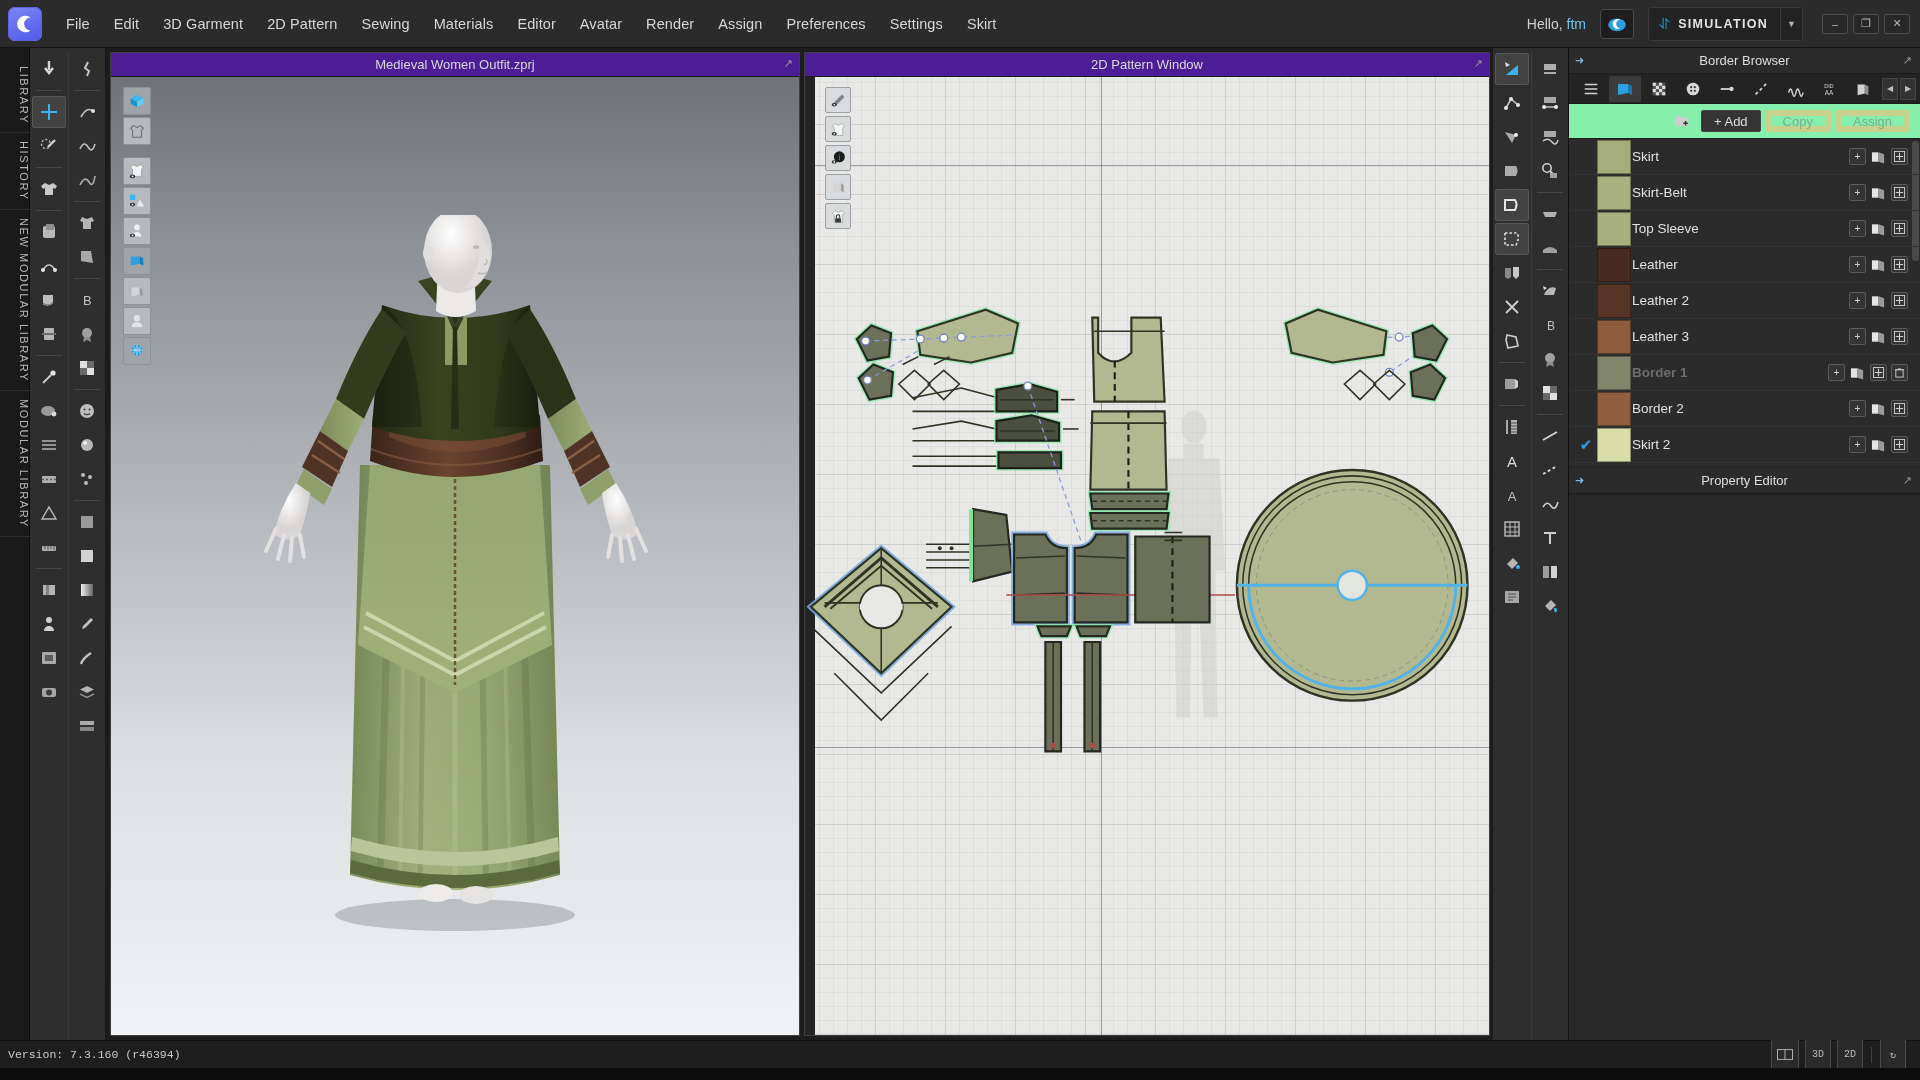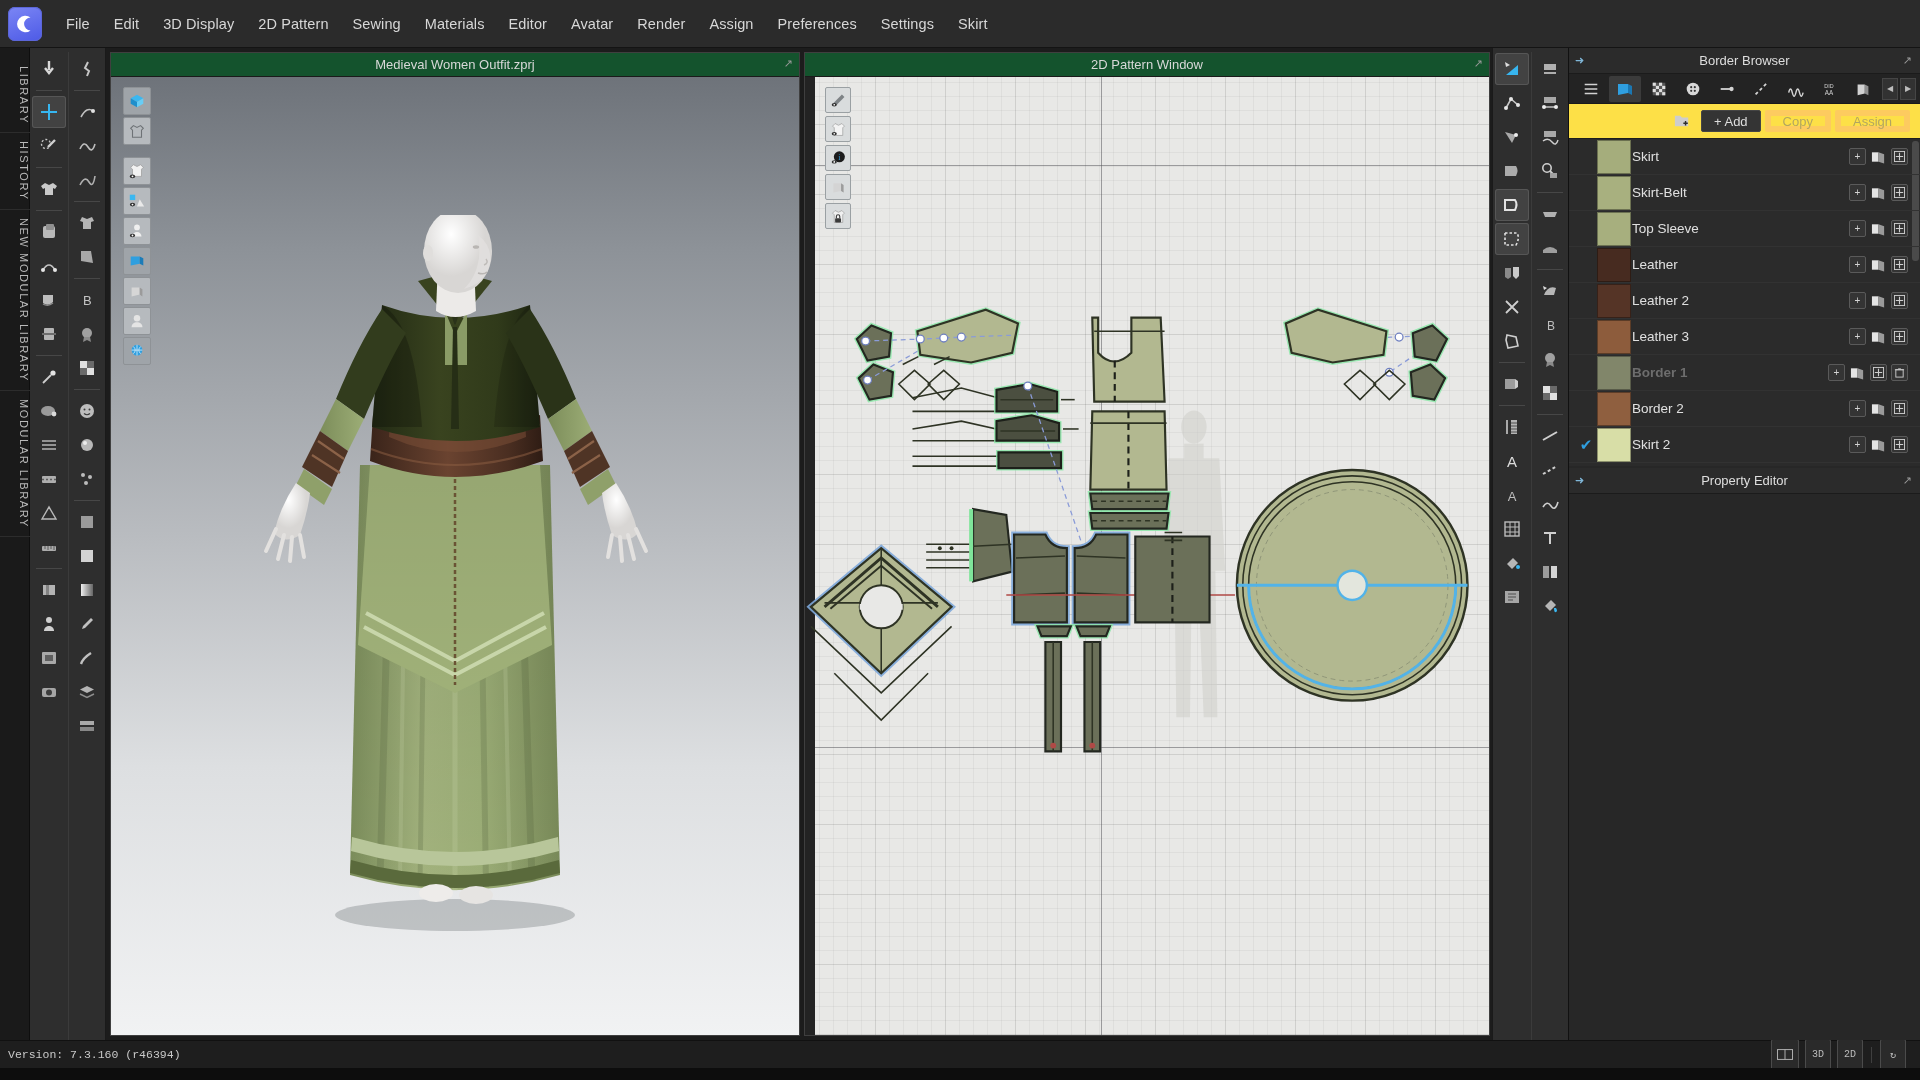--- a/index.html
+++ b/index.html
@@ -49,21 +49,21 @@
   .tcol{ width:38px; display:flex; flex-direction:column; align-items:center; }
   .tcol.sep{ border-left:1px solid #3b3b3b; }
   .tool{ width:34px; height:32px; margin:1px 0; border-radius:3px; position:relative;
      display:flex; align-items:center; justify-content:center;}
   .tool.active{ background:#424242; box-shadow:0 0 0 1px #565656 inset;}
   .tdiv{ width:26px; height:1px; background:#474747; margin:4px 0;}
 
   
   .vp3d{ flex:none; width:690px; display:flex; flex-direction:column; margin:4px 2px 4px 4px;
       border:1px solid #3f3f3f; background:#1f1f1f;}
-  .vp-title{ height:24px; background:#14532d; display:flex; align-items:center;
+  .vp-title{ height:24px; background:#4c1d95; display:flex; align-items:center;
       justify-content:center; font-size:13px; color:#d8d8d8; position:relative; flex:none;
       border-bottom:1px solid #1a1a1a;}
   .vp-pop{ position:absolute; right:6px; top:4px; font-size:11px; color:#9a9a9a;}
   .vp-canvas{ flex:1; position:relative; overflow:hidden;
       background:linear-gradient(180deg,#6e737a 0%,#8d9298 18%,#b9bcc0 48%,#dddfe1 72%,#f1f2f3 100%);}
   .v3-tools{ position:absolute; left:12px; top:10px; width:30px; z-index:8;
       display:flex; flex-direction:column; gap:2px;}
   .v3-tool{ width:28px; height:28px; border:1px solid #8e9296; background:#b6babe;
       border-radius:2px; display:flex; align-items:center; justify-content:center;}
   .v3-tool.on{ background:#9fa4a9; }
@@ -105,21 +105,21 @@
   .panel-head .pop{ position:absolute; right:8px; font-size:11px; color:#9a9a9a;}
   .ob-tabs{ height:30px; background:#232323; display:flex; align-items:center; padding-left:6px;
       border-bottom:1px solid #1a1a1a; flex:none;}
   .ob-tab{ width:32px; height:26px; display:flex; align-items:center; justify-content:center;
       border-radius:2px; margin-right:2px;}
   .ob-tab.sel{ background:#3b3b3b;}
   .ob-nav{ margin-left:auto; display:flex; gap:2px; padding-right:4px;}
   .ob-navb{ width:16px; height:22px; background:#323232; border:1px solid #454545;
       display:flex; align-items:center; justify-content:center; font-size:8px; color:#bdbdbd;}
   .ob-actions{ height:34px; display:flex; align-items:center; justify-content:flex-end;
-      padding-right:10px; gap:4px; flex:none; background:#fde047;}
+      padding-right:10px; gap:4px; flex:none; background:#86efac;}
   .act{ height:22px; padding:0 12px; font-size:13px; display:flex; align-items:center;
       gap:4px; color:#dedede; background:#343434; border:1px solid #454545; border-radius:2px;}
   .act.ghost{ background:transparent; border:6px solid #fdba74; color:#767676;}
   .act.icon-only{ padding:0 6px; background:transparent; border:none;}
 
   .mat-list{ flex:none; overflow:hidden; position:relative; background:#2b2b2b;
       border-top:1px solid #1e1e1e;}
   .mat-row{ height:36px; display:flex; align-items:center; border-bottom:1px solid #323232;
       padding-left:6px; position:relative;}
   .mat-check{ width:22px; font-size:15px; color:#2f9fe0; text-align:center; flex:none;}
@@ -153,32 +153,52 @@
 <div class="app">
 
   <div class="menubar">
     <div class="logo">
       <svg width="22" height="22" viewBox="0 0 24 24">
         <path d="M18 5 A9 9 0 1 0 18 19 A7 7 0 1 1 18 5 Z" fill="#ffffff"></path>
       </svg>
     </div>
     <div class="menu-item">File</div>
     <div class="menu-item">Edit</div>
-    <div class="menu-item">3D Display</div>
+    <div class="menu-item">3D Garment</div>
     <div class="menu-item">2D Pattern</div>
     <div class="menu-item">Sewing</div>
     <div class="menu-item">Materials</div>
     <div class="menu-item">Editor</div>
     <div class="menu-item">Avatar</div>
     <div class="menu-item">Render</div>
     <div class="menu-item">Assign</div>
     <div class="menu-item">Preferences</div>
     <div class="menu-item">Settings</div>
     <div class="menu-item">Skirt</div>
 
+    <div class="mb-right">
+      <div class="hello">
+        <span>Hello,</span>
+        <b>ftm</b>
+      </div>
+      <div class="cloud-btn">
+        <svg width="20" height="16" viewBox="0 0 24 20">
+          <ellipse cx="12" cy="11" rx="11" ry="8" fill="#2f9fe0"></ellipse>
+          <path d="M16 5 A6 6 0 1 0 16 15 A4.6 4.6 0 1 1 16 5 Z" fill="#ffffff"></path>
+        </svg>
+      </div>
+      <div class="sim-box">
+        <span class="sim-chev">⥯</span>
+        <span class="sim-label">SIMULATION</span>
+        <span class="sim-drop">▼</span>
+      </div>
+      <div class="wbtn">–</div>
+      <div class="wbtn">❐</div>
+      <div class="wbtn">✕</div>
+    </div>
   </div>
 
   <div class="body">
 
     <div class="vtabs">
       <div class="vtab">LIBRARY</div>
       <div class="vtab">HISTORY</div>
       <div class="vtab">NEW MODULAR LIBRARY</div>
       <div class="vtab">MODULAR LIBRARY</div>
     </div>

